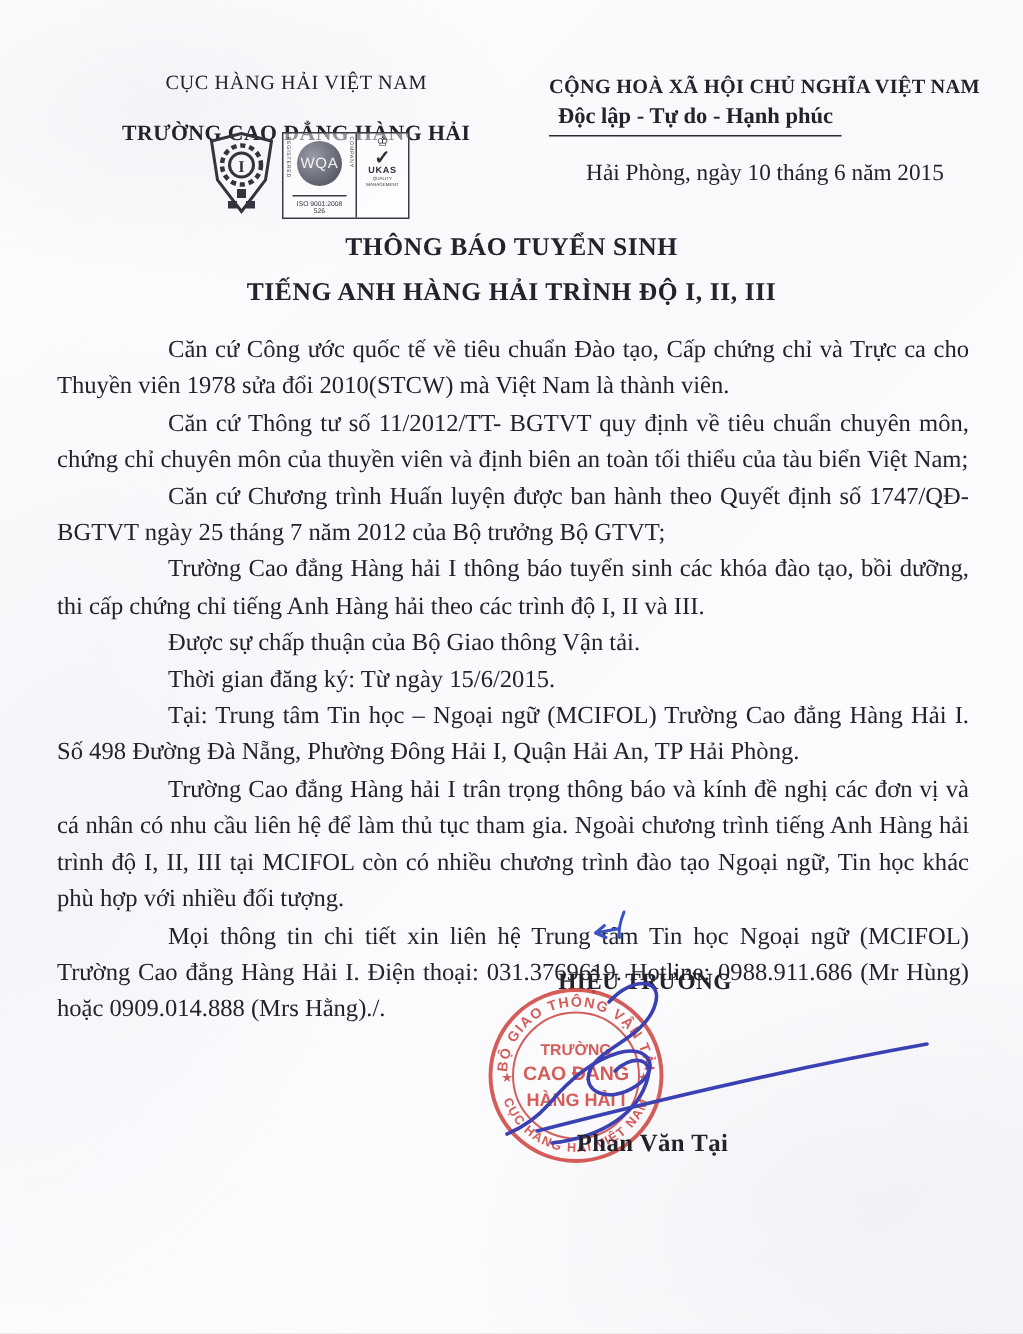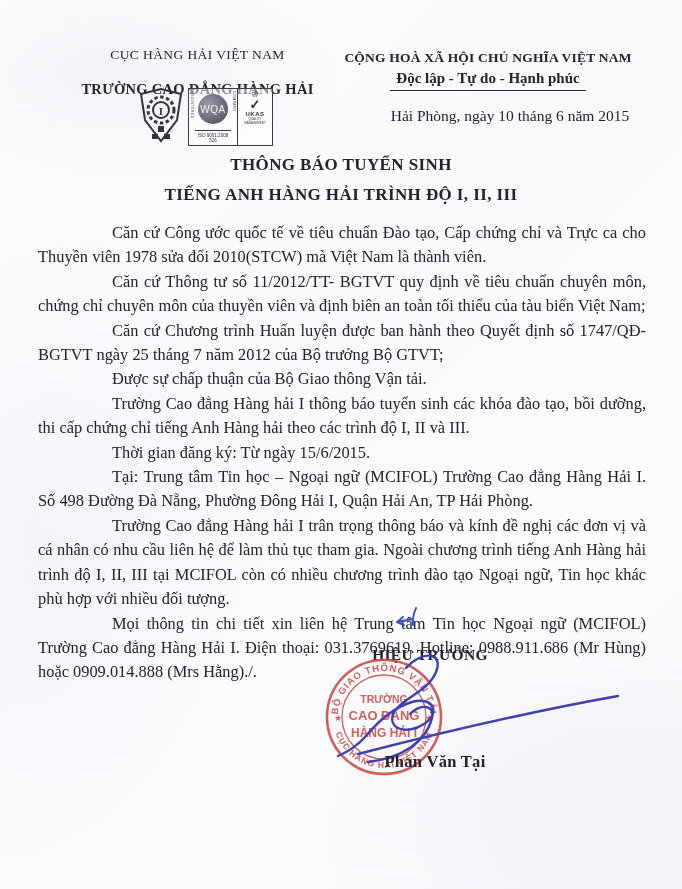--- a/index.html
+++ b/index.html
@@ -11,21 +11,21 @@
       radial-gradient(ellipse 300px 500px at 5% 60%, rgba(210,210,225,.12), transparent 70%),
       linear-gradient(135deg,#fdfdfe 0%,#f9f9fc 40%,#fcfcfe 70%,#f7f7fa 100%);
     font-family:"Liberation Serif","DejaVu Serif",serif;
     color:#22232c;
   }
   .abs{position:absolute;}
   
   .hdr-left{left:60px;top:47px;width:275px;text-align:center;}
   .hdr-left .l1{font-size:13.5px;letter-spacing:.4px;}
   .hdr-left .l2{font-size:14.5px;font-weight:bold;letter-spacing:.3px;margin-top:18px;}
-  .hdr-right{left:338px;top:50px;width:300px;text-align:center;}
+  .hdr-right{left:366px;top:50px;width:300px;text-align:left;}
   .hdr-right .l1{font-size:13.5px;font-weight:bold;letter-spacing:.2px;}
   .hdr-right .l2{font-size:15px;font-weight:bold;display:inline-block;margin-top:4px;
                  border-bottom:1.4px solid #2a2b33;padding:0 6px 3px 6px;}
   .dateline{left:370px;top:107px;width:280px;text-align:center;
             font-size:15.5px;}
   
   .logo-row{left:138px;top:86px;width:125px;height:62px;display:flex;align-items:center;gap:4px;}
   .cert-box{display:flex;border:1.4px solid #3a3b44;height:56px;background:rgba(255,255,255,.5);}
   .wqa-side{writing-mode:vertical-rl;font-size:3.5px;letter-spacing:.5px;color:#3a3b44;
             padding:2px 1px;font-family:"Liberation Sans",sans-serif;}
@@ -109,22 +109,22 @@
 
   <div class="abs doc-title">
     <div class="t1">THÔNG BÁO TUYỂN SINH</div>
     <div class="t2">TIẾNG ANH HÀNG HẢI TRÌNH ĐỘ I, II, III</div>
   </div>
 
   <div class="abs body-text">
     <p>Căn cứ Công ước quốc tế về tiêu chuẩn Đào tạo, Cấp chứng chỉ và Trực ca cho Thuyền viên 1978 sửa đổi 2010(STCW) mà Việt Nam là thành viên.</p>
     <p>Căn cứ Thông tư số 11/2012/TT- BGTVT quy định về tiêu chuẩn chuyên môn, chứng chỉ chuyên môn của thuyền viên và định biên an toàn tối thiểu của tàu biển Việt Nam;</p>
     <p>Căn cứ Chương trình Huấn luyện được ban hành theo Quyết định số 1747/QĐ-BGTVT ngày 25 tháng 7 năm 2012 của Bộ trưởng Bộ GTVT;</p>
+    <p>Trường Cao đẳng Hàng hải I thông báo tuyển sinh các khóa đào tạo, bồi dưỡng, thi cấp chứng chỉ tiếng Anh Hàng hải theo các trình độ I, II và III.</p>
     <p>Được sự chấp thuận của Bộ Giao thông Vận tải.</p>
-    <p>Trường Cao đẳng Hàng hải I thông báo tuyển sinh các khóa đào tạo, bồi dưỡng, thi cấp chứng chỉ tiếng Anh Hàng hải theo các trình độ I, II và III.</p>
     <p>Thời gian đăng ký: Từ ngày 15/6/2015.</p>
     <p>Tại: Trung tâm Tin học – Ngoại ngữ (MCIFOL) Trường Cao đẳng Hàng Hải I. Số 498 Đường Đà Nẵng, Phường Đông Hải I, Quận Hải An, TP Hải Phòng.</p>
     <p>Trường Cao đẳng Hàng hải I trân trọng thông báo và kính đề nghị các đơn vị và cá nhân có nhu cầu liên hệ để làm thủ tục tham gia. Ngoài chương trình tiếng Anh Hàng hải trình độ I, II, III tại MCIFOL còn có nhiều chương trình đào tạo Ngoại ngữ, Tin học khác phù hợp với nhiều đối tượng.</p>
     <p>Mọi thông tin chi tiết xin liên hệ Trung tâm Tin học Ngoại ngữ (MCIFOL) Trường Cao đẳng Hàng Hải I. Điện thoại: 031.3769619. Hotline: 0988.911.686 (Mr Hùng) hoặc 0909.014.888 (Mrs Hằng)./.</p>
   </div>
 
   <div class="abs pen-mark">
     <svg width="40" height="26" viewBox="0 0 40 26">
       <path d="M24,2 C22,7 20,13 21,19 M21,13 L5,16 M11,11 L5,16 L12,19" fill="none" stroke="#3b54c2" stroke-width="2" stroke-linecap="round" stroke-linejoin="round"></path>
     </svg>

